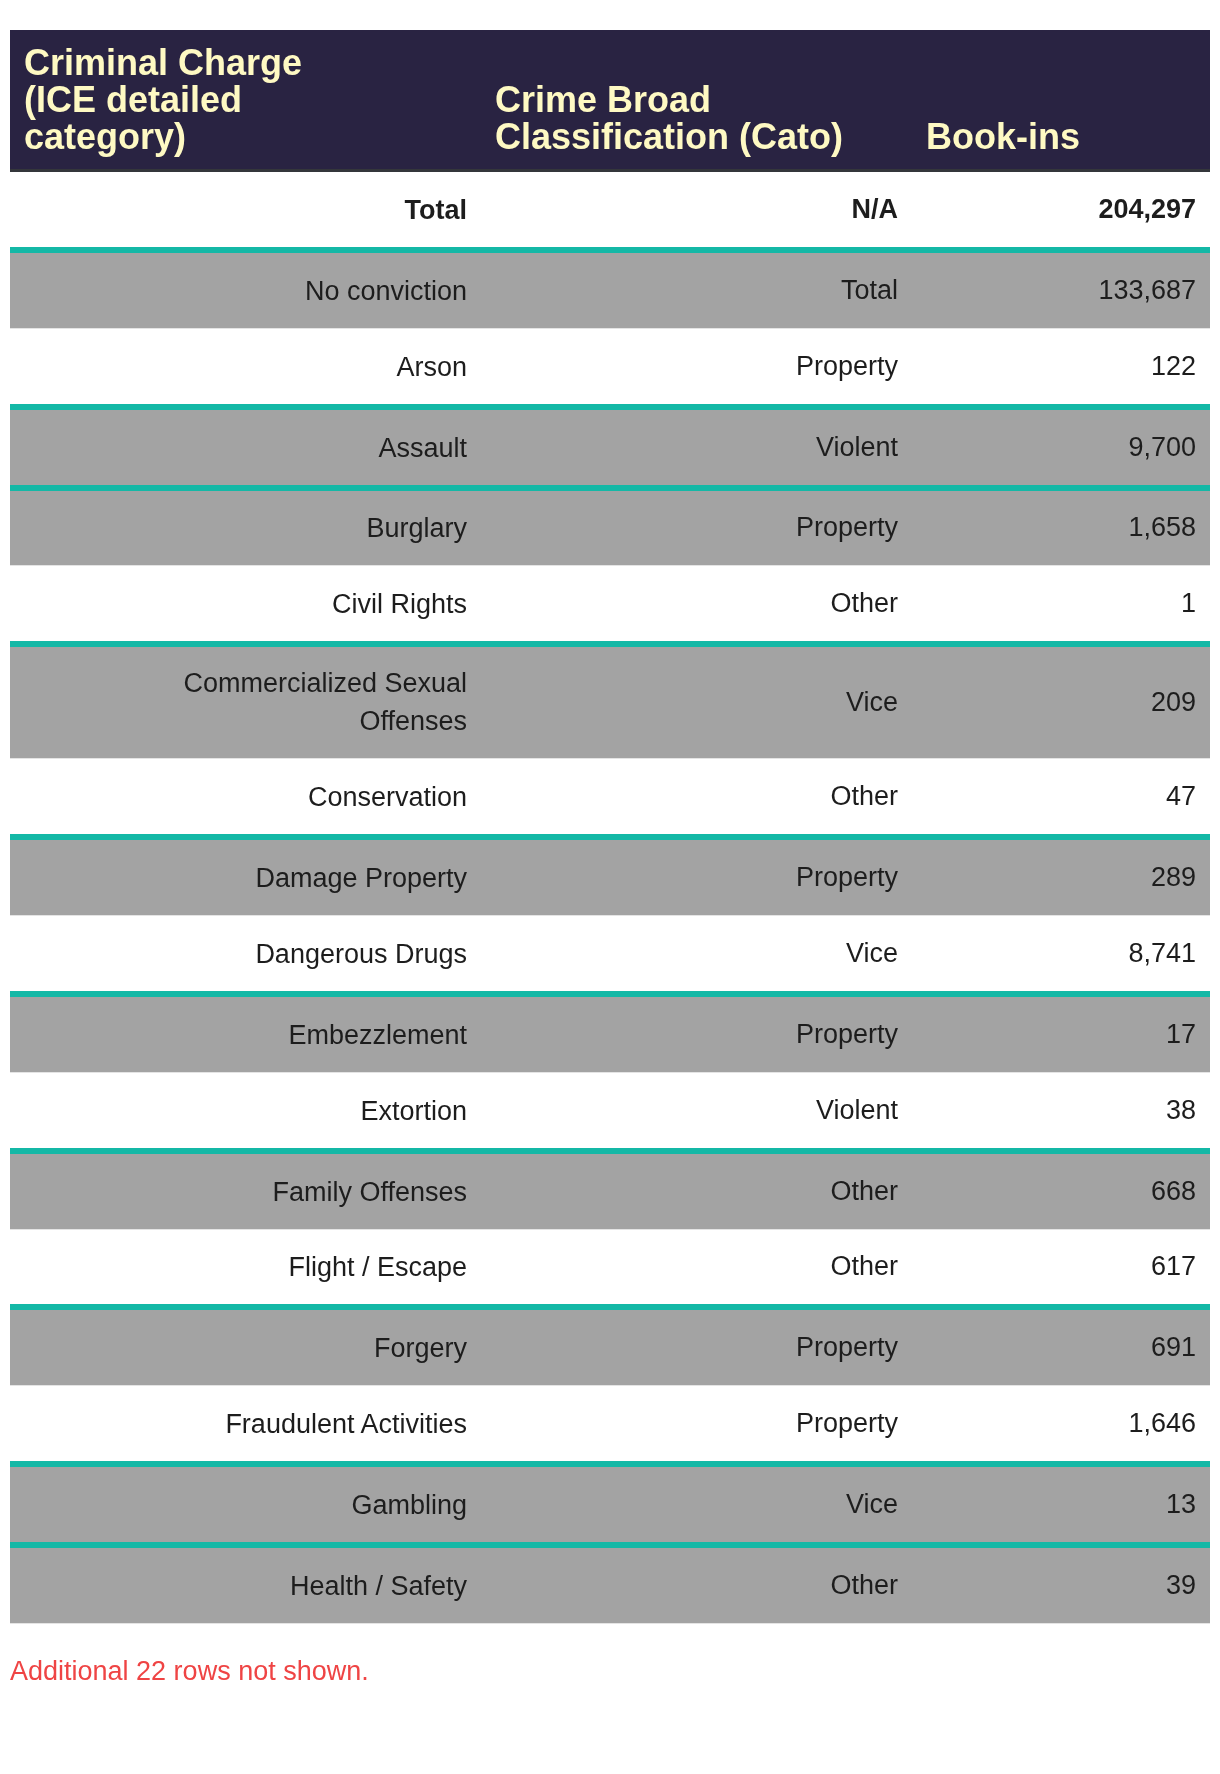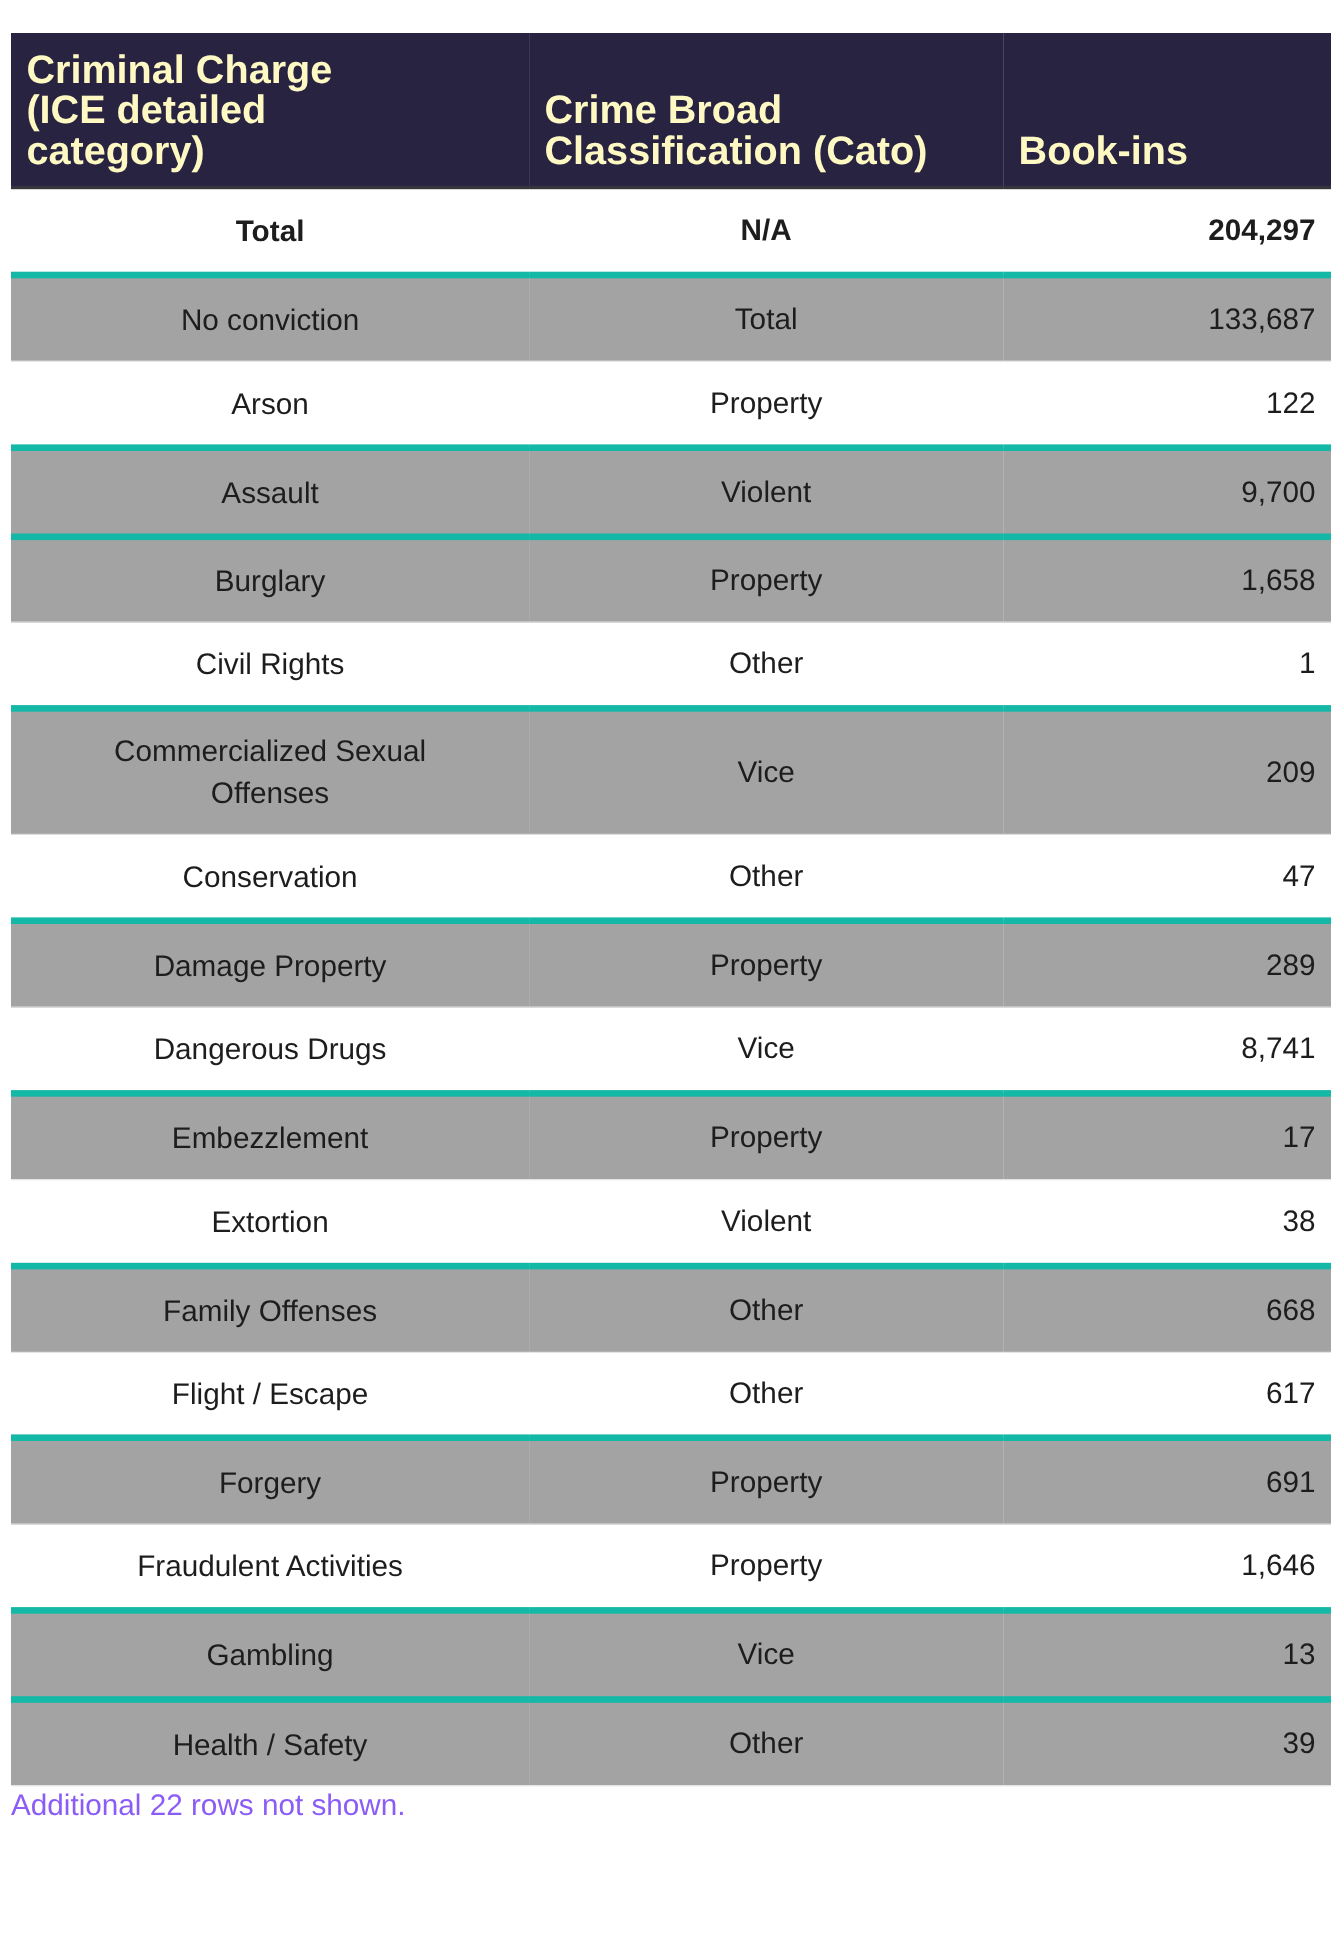--- a/index.html
+++ b/index.html
@@ -40,35 +40,36 @@
   thead th.num { text-align: left; }
   .hw1 { display: inline-block; max-width: 345px; }
   .hw2 { display: inline-block; max-width: 380px; }
 
   tbody td {
     font-size: 27px;
     line-height: 38px;
     color: #1d1d1d;
     padding: 17px 14px 18px 14px;
     vertical-align: middle;
-    text-align: center;
+    text-align: right;
   }
   tbody td.num { text-align: right; }
   tbody tr.stripe {
     background: #a3a3a3;
     border-top: 6px solid #14b8a6;
     border-bottom: 1px solid #e4e4e4;
   }
   tr.total-row td { font-weight: 700; }
   .cw { display: inline-block; max-width: 345px; vertical-align: middle; }
 
   .note {
     font-size: 27px;
     line-height: 34px;
-    color: #8b5cf6;
+    color: #ef4444;
+    margin-top: 30px;
   }
 </style>
 </head>
 <body>
 
 <div class="page">
   <table class="dw-table">
     <colgroup>
       <col class="c1">
         <col class="c2">

